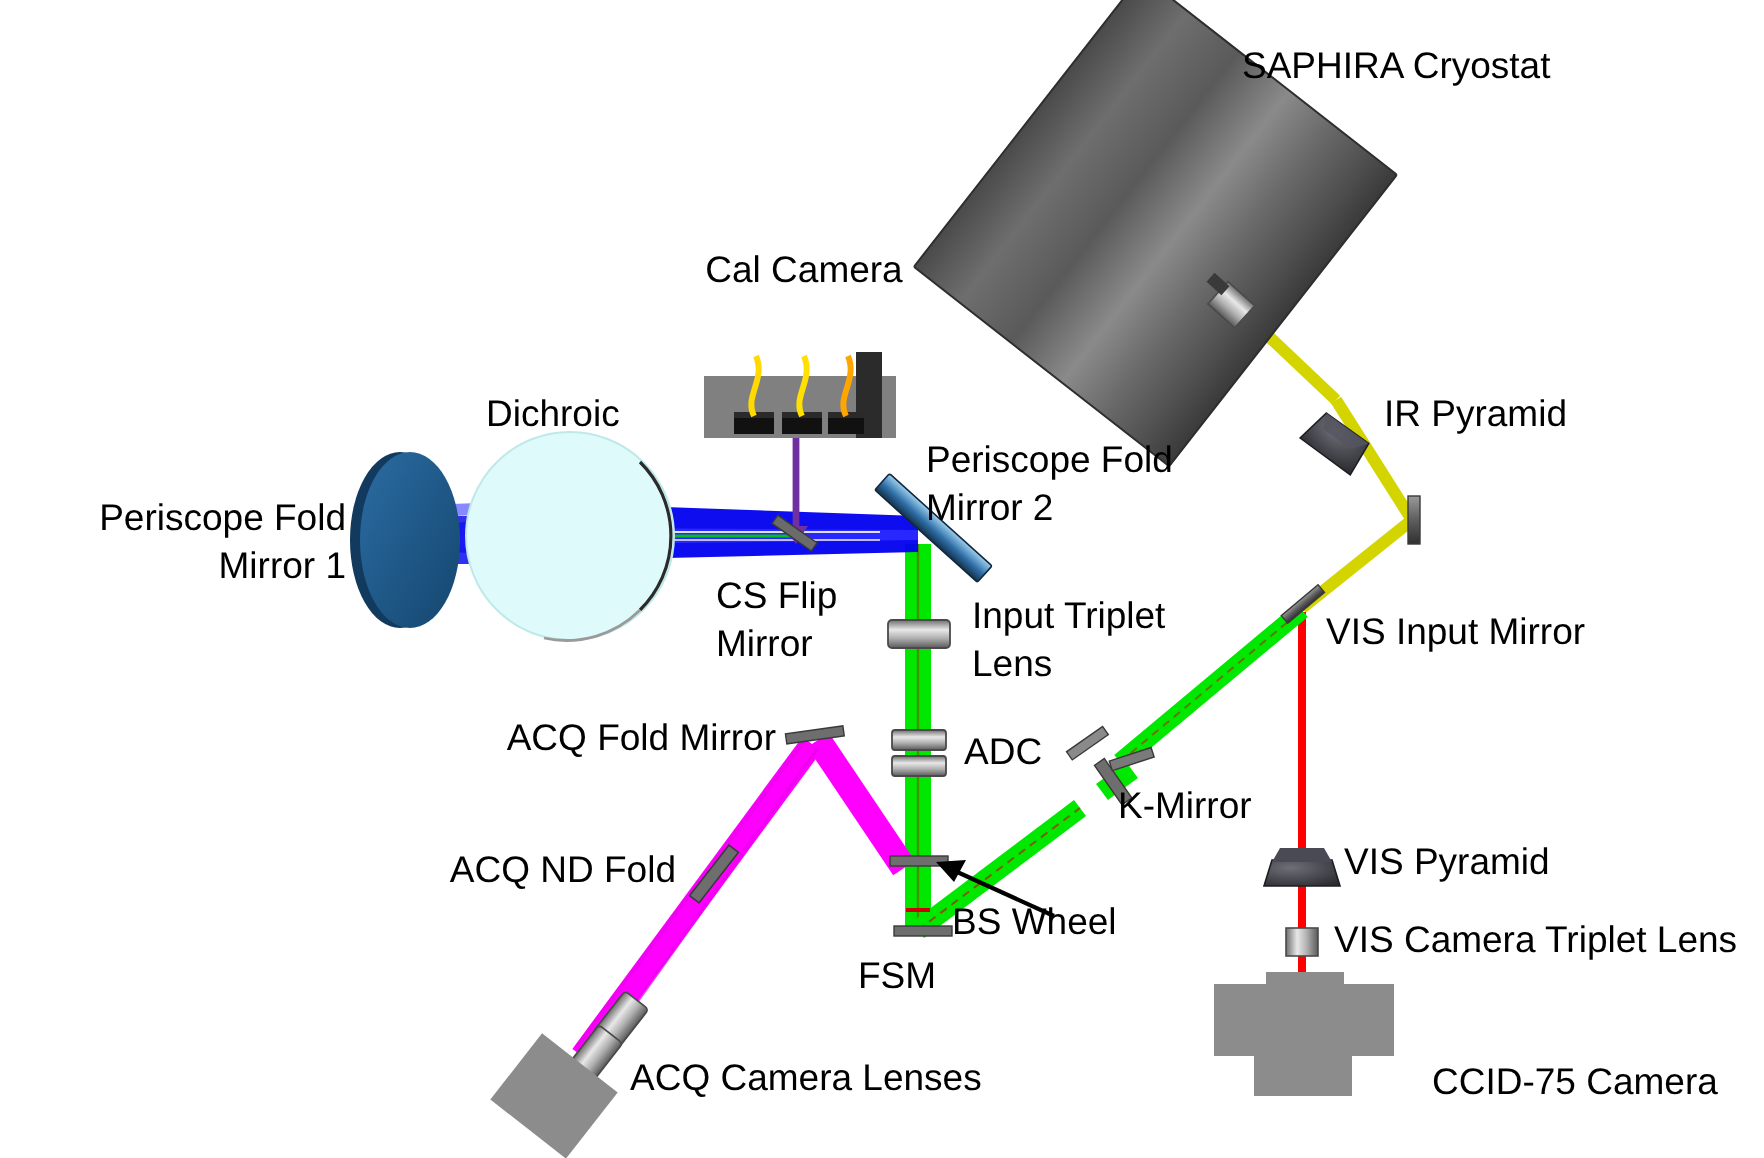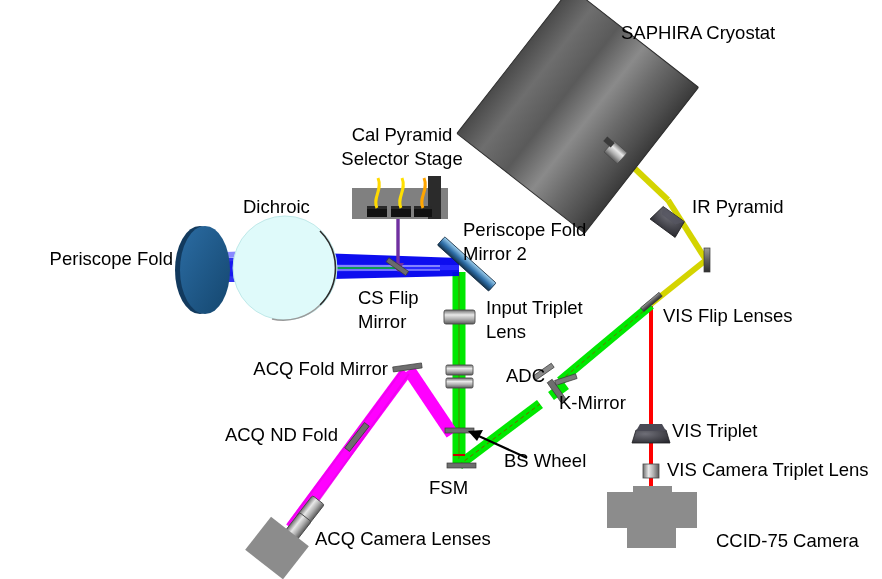--- a/index.html
+++ b/index.html
@@ -226,43 +226,43 @@
   </g>
 
   <g>
     <path d="M 527,458 L 472,433" stroke="#000000" stroke-width="2.1" fill="none"></path>
     <path d="M 468,431 L 483,430 L 477,441 Z" fill="#000000"></path>
   </g>
 </svg>
 
 <div class="lbl" style="left:621px;top:22px;">SAPHIRA Cryostat</div>
 <div class="lbl" style="left:692px;top:196px;">IR Pyramid</div>
-<div class="lbl" style="left:663px;top:305px;">VIS Flip Lenses</div>
-<div class="lbl" style="left:672px;top:420px;">VIS Triplet</div>
+<div class="lbl" style="left:663px;top:305px;">VIS Input Mirror</div>
+<div class="lbl" style="left:672px;top:420px;">VIS Pyramid</div>
 <div class="lbl" style="left:667px;top:459px;">VIS Camera Triplet Lens</div>
 <div class="lbl" style="left:697px;top:530px;margin-left:19px;">CCID-75 Camera</div>
 
-<div class="lbl c" style="left:340px;top:124px;width:124px;">Cal Pyramid</div>
-<div class="lbl c" style="left:334px;top:148px;width:136px;">Selector Stage</div>
+<div class="lbl c" style="left:340px;top:124px;width:124px;">Cal Camera</div>
 
 <div class="lbl" style="left:243px;top:196px;">Dichroic</div>
 
 <div class="lbl r" style="left:10px;top:248px;width:163px;">Periscope Fold</div>
+<div class="lbl r" style="left:10px;top:272px;width:163px;">Mirror 1</div>
 
 <div class="lbl" style="left:463px;top:219px;">Periscope Fold</div>
 <div class="lbl" style="left:463px;top:243px;">Mirror 2</div>
 
 <div class="lbl" style="left:358px;top:287px;">CS Flip</div>
 <div class="lbl" style="left:358px;top:311px;">Mirror</div>
 
 <div class="lbl" style="left:486px;top:297px;">Input Triplet</div>
 <div class="lbl" style="left:486px;top:321px;">Lens</div>
 
-<div class="lbl" style="left:482px;top:365px;margin-left:24px;">ADC</div>
+<div class="lbl" style="left:482px;top:365px;">ADC</div>
 <div class="lbl" style="left:559px;top:392px;">K-Mirror</div>
-<div class="lbl" style="left:504px;top:450px;">BS Wheel</div>
+<div class="lbl" style="left:476px;top:450px;">BS Wheel</div>
 <div class="lbl" style="left:429px;top:477px;">FSM</div>
 
 <div class="lbl r" style="left:120px;top:358px;width:268px;">ACQ Fold Mirror</div>
 <div class="lbl r" style="left:100px;top:424px;width:238px;">ACQ ND Fold</div>
 <div class="lbl" style="left:315px;top:528px;">ACQ Camera Lenses</div>
 
 </div>
 
 </body></html>

